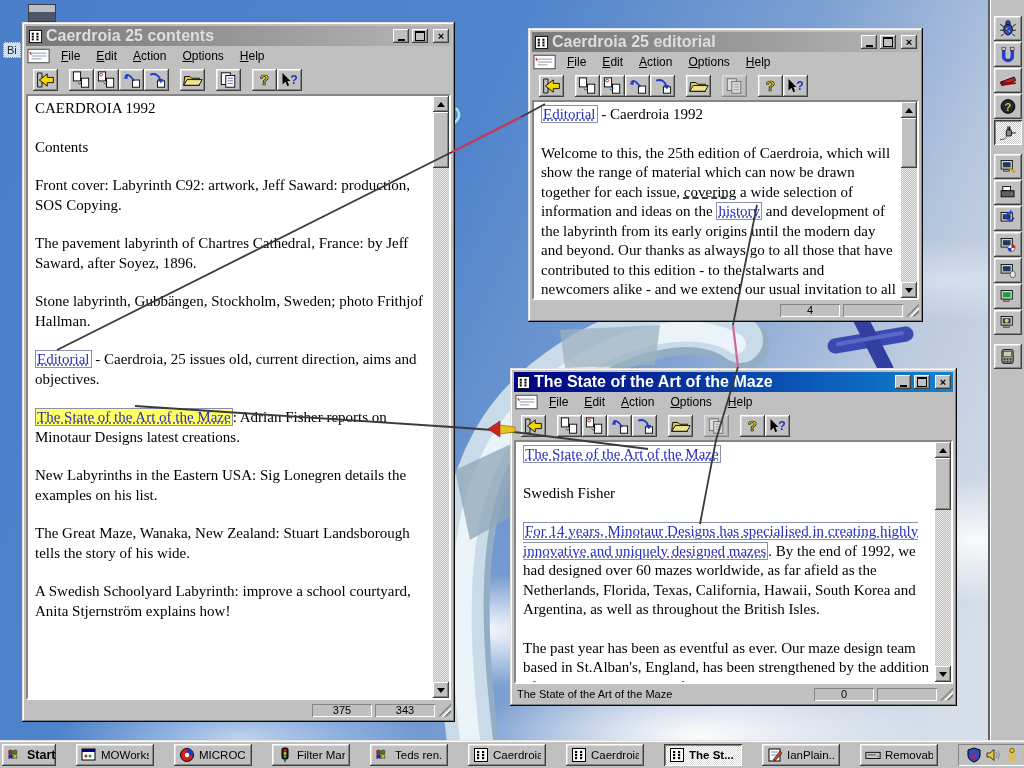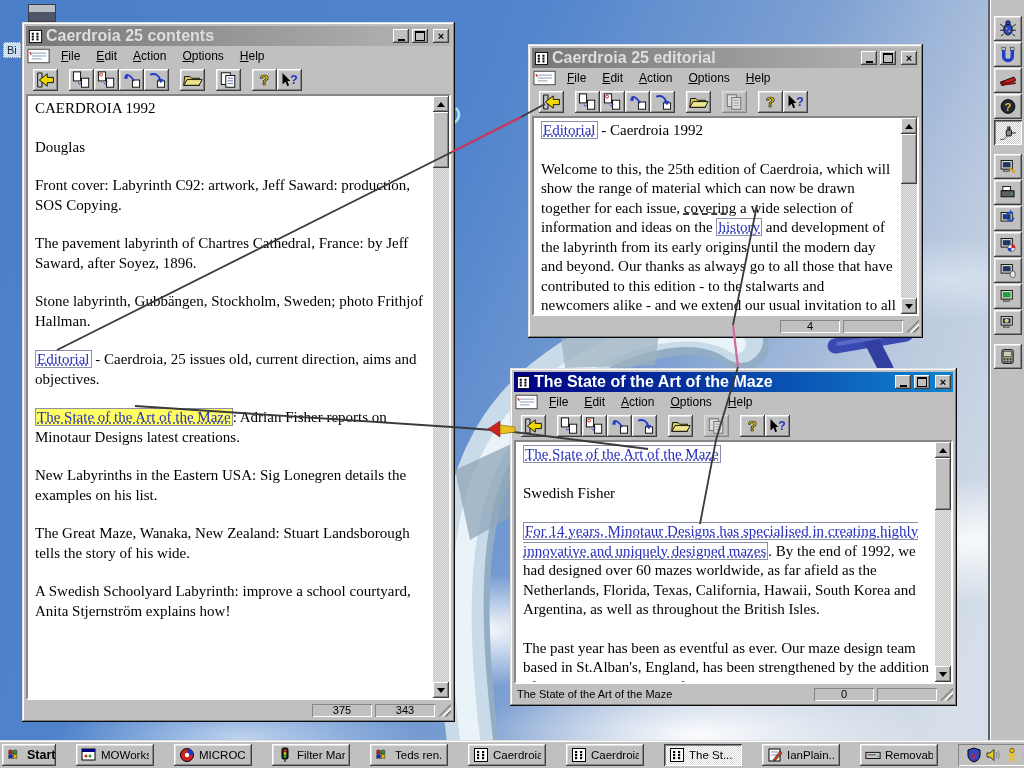--- a/index.html
+++ b/index.html
@@ -84,21 +84,21 @@
   #lines{position:absolute;left:0;top:0;z-index:5;pointer-events:none;}
   
   #taskbar{position:absolute;left:0;bottom:0;width:1024px;height:28px;background:#c0c0c0;z-index:6;
     box-shadow:inset 0 1px #dfdfdf,inset 0 2px #fff;display:flex;align-items:center;gap:20px;
     padding:3px 14px 2px 2px;box-sizing:border-box;}
   .taskbtn{height:22px;background:#c0c0c0;border:none;display:flex;align-items:center;gap:4px;
     padding:0 5px;font-size:11.5px;white-space:nowrap;overflow:hidden;
     box-shadow:inset -1px -1px #404040,inset 1px 1px #fff,inset -2px -2px #868686,inset 2px 2px #dfdfdf;}
   #startbtn{flex:0 0 54px;font-weight:bold;font-size:12.5px;}
   .taskbtn.appbtn{flex:0 0 78px;justify-content:flex-start;}
-  .taskbtn.active{font-weight:normal;
+  .taskbtn.active{font-weight:bold;
     box-shadow:inset 1px 1px #404040,inset -1px -1px #fff,inset 2px 2px #868686;
     background:repeating-conic-gradient(#ffffff 0% 25%,#d9d9d9 0% 50%) 0 0/2px 2px;text-align:center;}
   .tbicon{width:16px;height:16px;flex:0 0 16px;}
   .tbicon svg{width:16px;height:16px;display:block;}
   .tblabel{overflow:hidden;text-overflow:clip;}
   #tray{margin-left:auto;height:22px;display:flex;align-items:center;gap:3px;padding:0 8px;
     box-shadow:inset 1px 1px #868686,inset -1px -1px #fff;}
   .trayicon{width:16px;height:16px;}
   .trayicon svg{width:16px;height:16px;display:block;}
   #clock{font-size:14px;padding-left:5px;}
@@ -315,21 +315,21 @@
         <button class="tbtn">
           <svg viewBox="0 0 24 20">
             <polygon points="4,2 4,15 7.5,12 9.5,17 11.5,16 9.5,11 13,11" fill="#000"></polygon>
             <text x="17" y="15" text-anchor="middle" font-size="14" font-weight="bold" fill="#2030c0">?</text>
           </svg>
         </button>
       </div>
     <div class="contentwrap">
       <div class="content">
           <div class="para"><span>CAERDROIA 1992</span></div>
-          <div class="para"><span>Douglas</span></div>
+          <div class="para"><span>Contents</span></div>
           <div class="para"><span>Front cover: Labyrinth C92: artwork, Jeff Saward: production, SOS Copying.</span></div>
           <div class="para"><span>The pavement labyrinth of Chartres Cathedral, France: by Jeff Saward, after Soyez, 1896.</span></div>
           <div class="para"><span>Stone labyrinth, Gubbängen, Stockholm, Sweden; photo Frithjof Hallman.</span></div>
           <div class="para"><span class="lnk">Editorial</span><span> - Caerdroia, 25 issues old, current direction, aims and objectives.</span></div>
           <div class="para"><span class="lnk hl">The State of the Art of the Maze</span><span>: Adrian Fisher reports on Minotaur Designs latest creations.</span></div>
           <div class="para"><span>New Labyrinths in the Eastern USA: Sig Lonegren details the examples on his list.</span></div>
           <div class="para"><span>The Great Maze, Wanaka, New Zealand: Stuart Landsborough tells the story of his wide.</span></div>
           <div class="para"><span>A Swedish Schoolyard Labyrinth: improve a school courtyard, Anita Stjernström explains how!</span></div>
         </div>
       <div class="vscroll">
@@ -345,21 +345,21 @@
       </div>
     </div>
     <div class="statusbar">
       <span class="sb-left"></span>
       <span class="sb-box">375</span>
       <span class="sb-box">343</span>
       <span class="grip"></span>
     </div>
   </div>
 
-  <div class="win" id="win-editorial" style="left:528px;top:44px;width:395px;height:294px;z-index:3">
+  <div class="win" id="win-editorial" style="left:528px;top:28px;width:395px;height:294px;z-index:3">
     <div class="titlebar inactive">
       <span class="titleicon">
           <svg viewBox="0 0 16 16">
             <rect x="1.5" y="1.5" width="13" height="13" fill="#fff" stroke="#000"></rect>
             <g fill="#000">
               <rect x="4" y="4" width="2.2" height="2.2"></rect>
               <rect x="9" y="4" width="2.2" height="2.2"></rect>
               <rect x="4" y="7" width="2.2" height="2.2"></rect>
               <rect x="9" y="7" width="2.2" height="2.2"></rect>
               <rect x="4" y="10" width="2.2" height="2.2"></rect>

